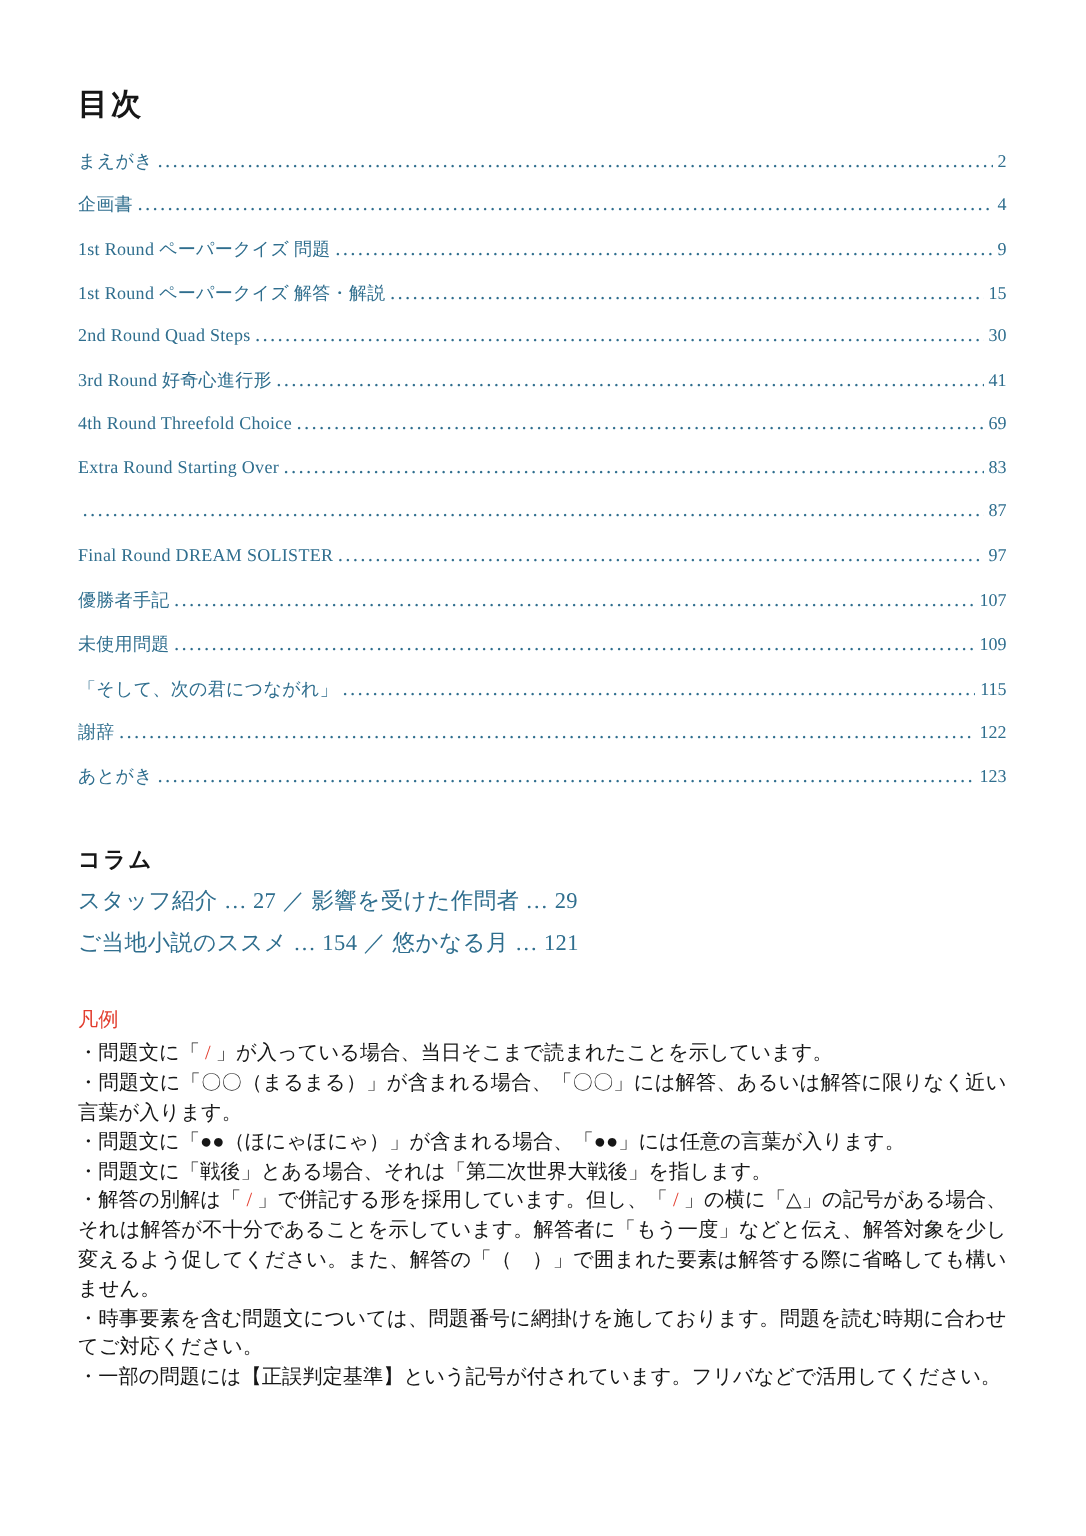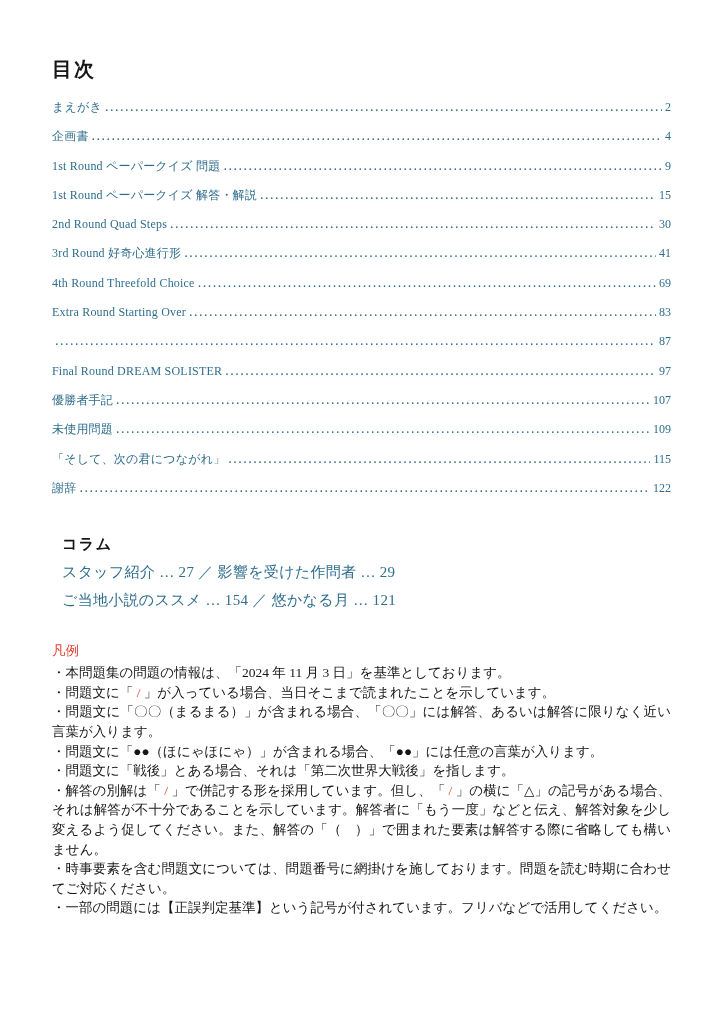--- a/index.html
+++ b/index.html
@@ -32,21 +32,21 @@
   .leader {
     flex:1 1 auto; overflow:hidden; white-space:nowrap;
     margin:0 3px; min-width:10px;
   }
   .leader::after {
     content:"........................................................................................................................................................................................................................";
     letter-spacing:1.5px; font-size:14px;
   }
   .toc-page { white-space:nowrap; }
 
-  .column-section { margin-top:26px;margin-left:10px; }
+  .column-section { margin-top:26px; }
   .column-heading {
     font-size:15px; font-weight:bold; letter-spacing:1.5px;
     color:var(--ink);
   }
   .column-line {
     color:var(--toc-blue); font-size:15px;
     line-height:20px; margin-top:8px; letter-spacing:0.3px;
   }
 
   .legend-section { margin-top:32px; }
@@ -125,34 +125,38 @@
       <div class="toc-row">
         <span class="toc-label">「そして、次の君につながれ」</span>
         <span class="leader"></span>
         <span class="toc-page">115</span>
       </div>
       <div class="toc-row">
         <span class="toc-label">謝辞</span>
         <span class="leader"></span>
         <span class="toc-page">122</span>
       </div>
+      <div class="toc-row">
+        <span class="toc-label">あとがき</span>
+        <span class="leader"></span>
+        <span class="toc-page">123</span>
+      </div>
     </div>
 
   <div class="column-section">
     <div class="column-heading">コラム</div>
     <div>
         <div class="column-line">スタッフ紹介 … 27 ／ 影響を受けた作問者 … 29</div>
         <div class="column-line">ご当地小説のススメ … 154 ／ 悠かなる月 … 121</div>
       </div>
   </div>
 
   <div class="legend-section">
     <div class="legend-heading">凡例</div>
     <div class="legend-body">
-        <div class="legend-item"><span>・本問題集の問題の情報は、「2024 年 11 月 3 日」を基準としております。</span></div>
         <div class="legend-item"><span>・問題文に「 </span><span class="red">/</span><span> 」が入っている場合、当日そこまで読まれたことを示しています。</span></div>
         <div class="legend-item"><span>・問題文に「〇〇（まるまる）」が含まれる場合、「〇〇」には解答、あるいは解答に限りなく近い言葉が入ります。</span></div>
         <div class="legend-item"><span>・問題文に「●●（ほにゃほにゃ）」が含まれる場合、「●●」には任意の言葉が入ります。</span></div>
         <div class="legend-item"><span>・問題文に「戦後」とある場合、それは「第二次世界大戦後」を指します。</span></div>
         <div class="legend-item"><span>・解答の別解は「 </span><span class="red">/</span><span> 」で併記する形を採用しています。但し、「 </span><span class="red">/</span><span> 」の横に「△」の記号がある場合、それは解答が不十分であることを示しています。解答者に「もう一度」などと伝え、解答対象を少し変えるよう促してください。また、解答の「（　）」で囲まれた要素は解答する際に省略しても構いません。</span></div>
         <div class="legend-item"><span>・時事要素を含む問題文については、問題番号に網掛けを施しております。問題を読む時期に合わせてご対応ください。</span></div>
         <div class="legend-item"><span>・一部の問題には【正誤判定基準】という記号が付されています。フリバなどで活用してください。</span></div>
       </div>
   </div>
 

